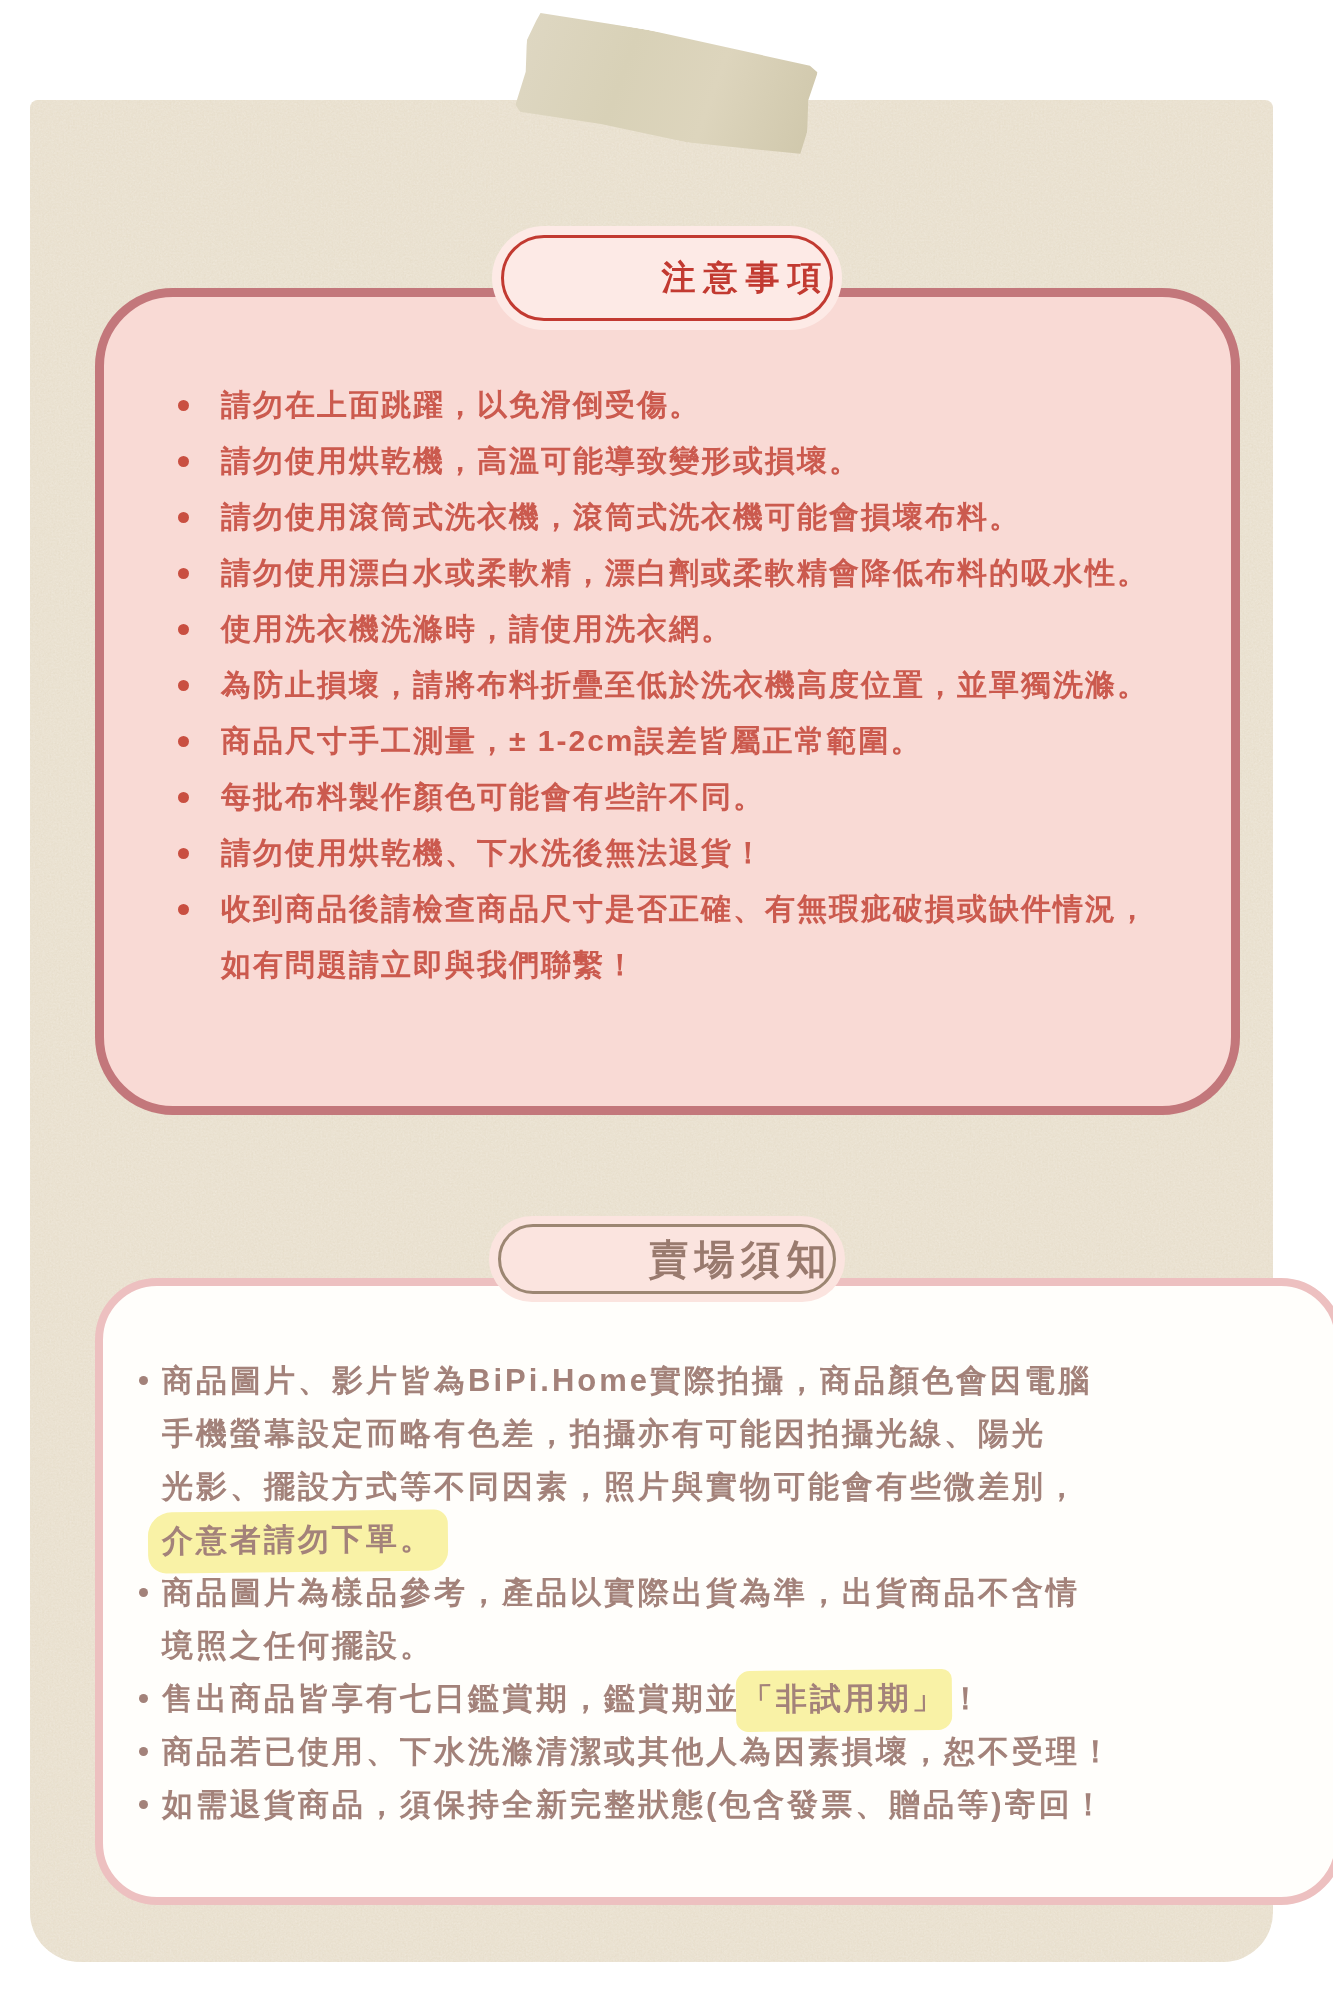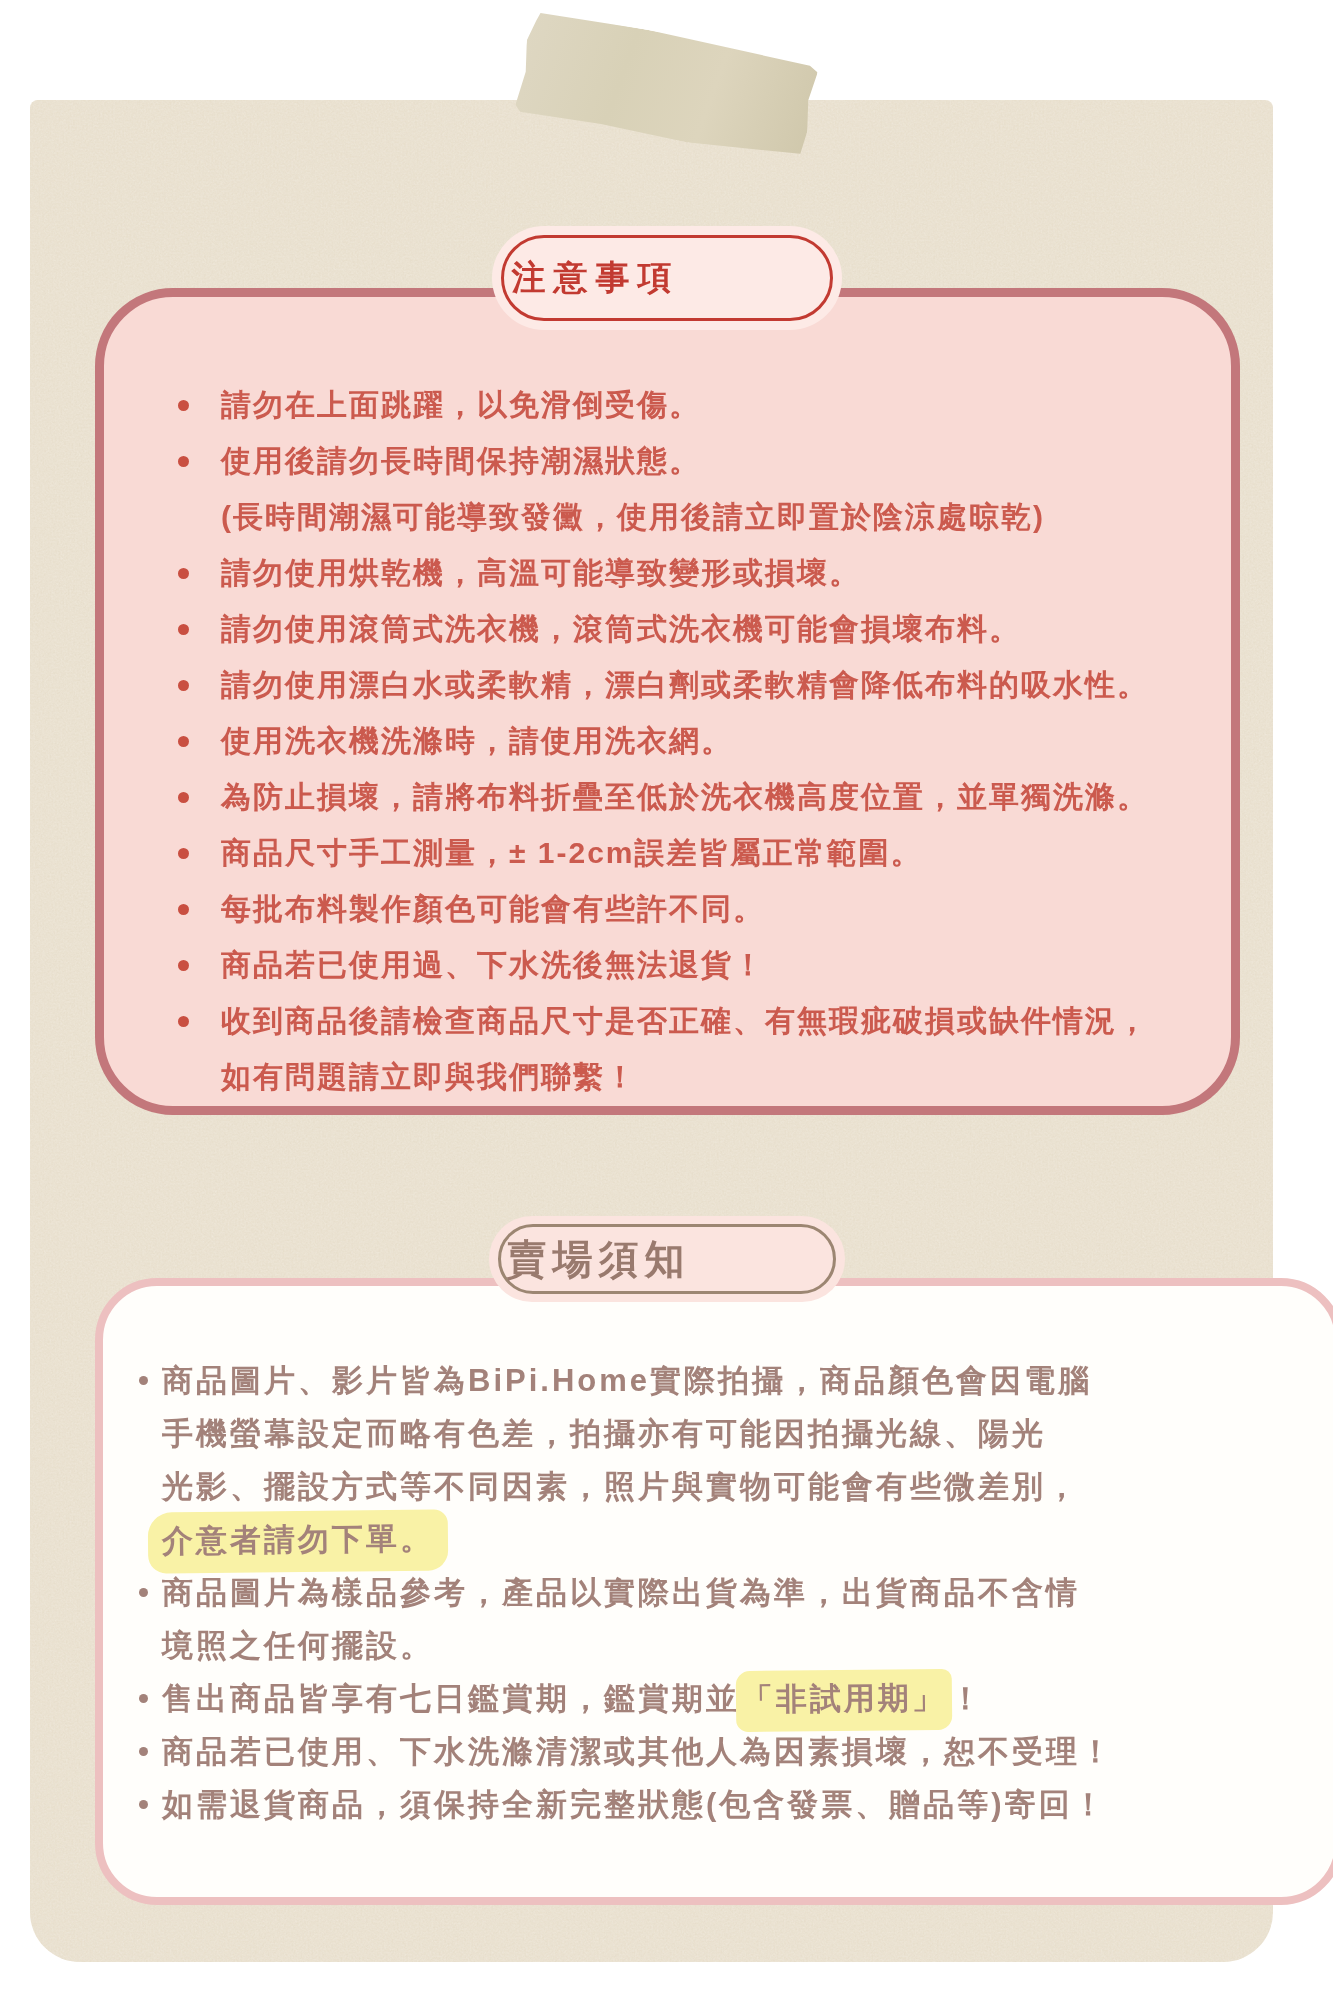--- a/index.html
+++ b/index.html
@@ -44,21 +44,21 @@
     padding:68px 26px 0 36px;
     z-index:2;
   }
   
   .pill{
     position:absolute;left:50%;transform:translateX(-50%);
     box-sizing:border-box;z-index:6;
     display:flex;align-items:stretch;justify-content:center;
   }
   .pill-inner{
-    flex:1;display:flex;align-items:center;justify-content:flex-start;
+    flex:1;display:flex;align-items:center;justify-content:flex-end;
     box-sizing:border-box;
   }
   .pill.notice{
     top:226px;width:350px;height:104px;
     background:var(--notice-title-fill,#fdeae6);
     border-radius:52px;padding:9px;
   }
   .pill.notice .pill-inner{
     border:3.5px solid var(--notice-title-color,#c23a31);
     border-radius:43px;
@@ -136,27 +136,20 @@
   <div id="notice-list">
       <div class="item">
         <span class="bullet"></span>
         <div class="item-text">
           <div class="line"><span>請勿在上面跳躍，以免滑倒受傷。</span></div>
         </div>
       </div>
       <div class="item">
         <span class="bullet"></span>
         <div class="item-text">
-          <div class="line"><span>使用後請勿長時間保持潮濕狀態。</span></div>
-          <div class="line"><span>(長時間潮濕可能導致發黴，使用後請立即置於陰涼處晾乾)</span></div>
-        </div>
-      </div>
-      <div class="item">
-        <span class="bullet"></span>
-        <div class="item-text">
           <div class="line"><span>請勿使用烘乾機，高溫可能導致變形或損壞。</span></div>
         </div>
       </div>
       <div class="item">
         <span class="bullet"></span>
         <div class="item-text">
           <div class="line"><span>請勿使用滾筒式洗衣機，滾筒式洗衣機可能會損壞布料。</span></div>
         </div>
       </div>
       <div class="item">
@@ -185,21 +178,21 @@
       </div>
       <div class="item">
         <span class="bullet"></span>
         <div class="item-text">
           <div class="line"><span>每批布料製作顏色可能會有些許不同。</span></div>
         </div>
       </div>
       <div class="item">
         <span class="bullet"></span>
         <div class="item-text">
-          <div class="line"><span>商品若已使用過、下水洗後無法退貨！</span></div>
+          <div class="line"><span>請勿使用烘乾機、下水洗後無法退貨！</span></div>
         </div>
       </div>
       <div class="item">
         <span class="bullet"></span>
         <div class="item-text">
           <div class="line"><span>收到商品後請檢查商品尺寸是否正確、有無瑕疵破損或缺件情況，</span></div>
           <div class="line"><span>如有問題請立即與我們聯繫！</span></div>
         </div>
       </div>
     </div>

